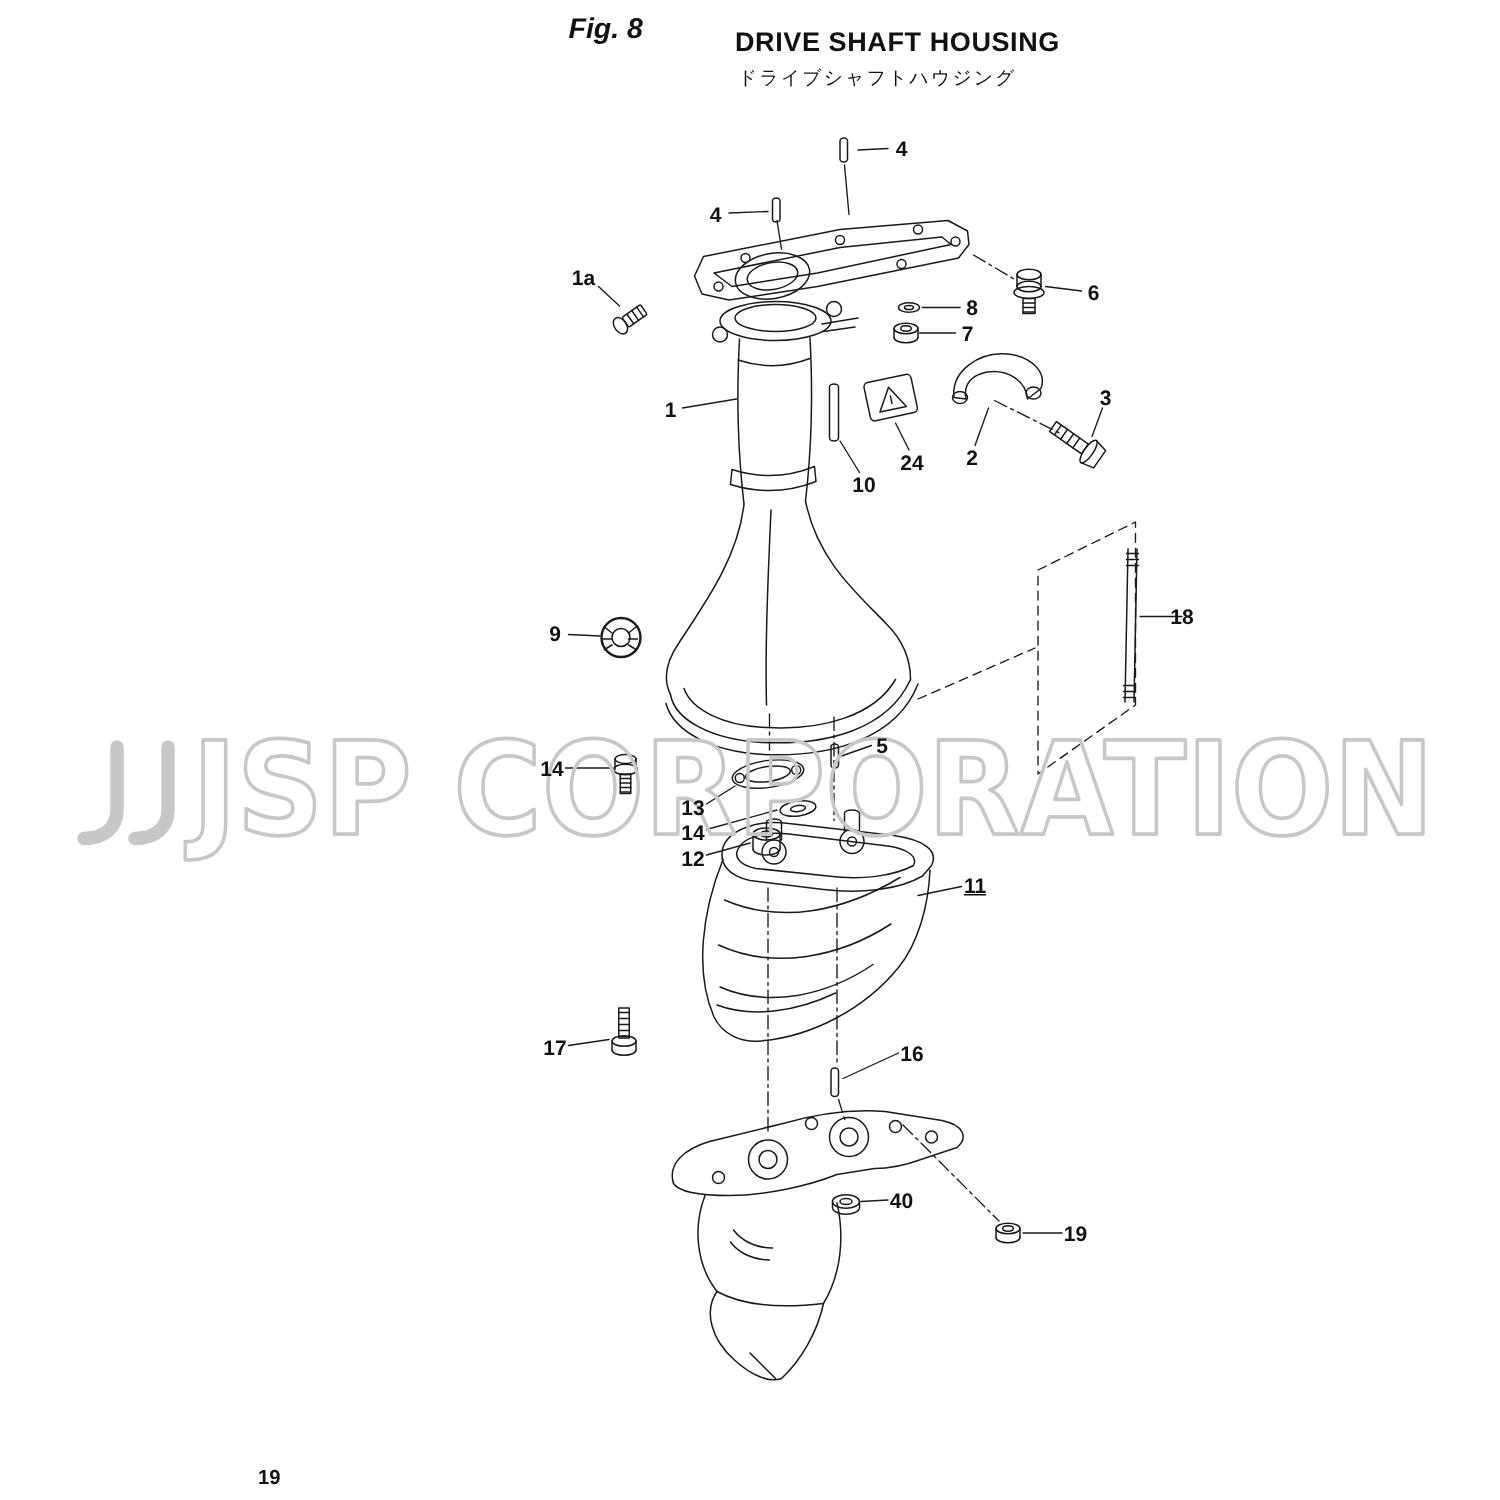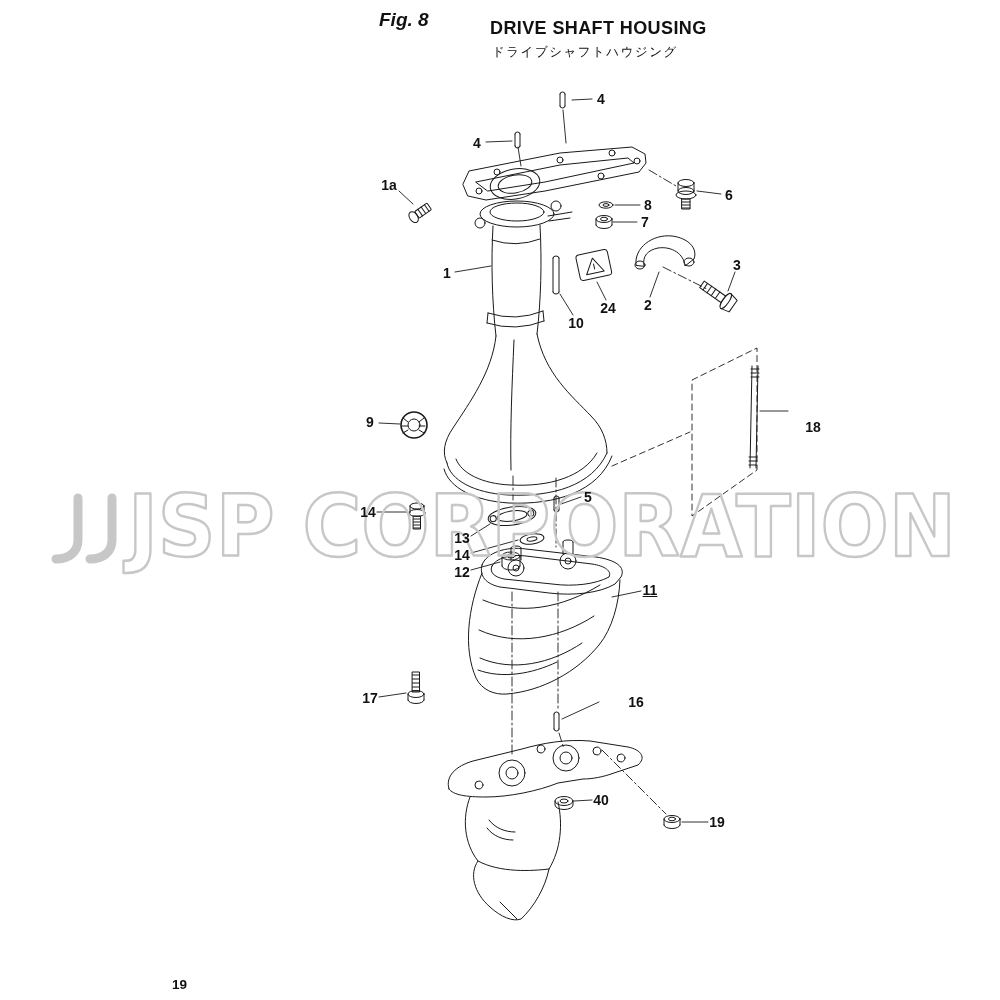--- a/index.html
+++ b/index.html
@@ -224,26 +224,26 @@
       <div class="callout" style="left: 389px; top: 185px;">1a</div>
       <div class="callout" style="left: 729px; top: 195px;">6</div>
       <div class="callout" style="left: 648px; top: 205px;">8</div>
       <div class="callout" style="left: 645px; top: 222px;">7</div>
       <div class="callout" style="left: 447px; top: 273px;">1</div>
       <div class="callout" style="left: 737px; top: 265px;">3</div>
       <div class="callout" style="left: 648px; top: 305px;">2</div>
       <div class="callout" style="left: 608px; top: 308px;">24</div>
       <div class="callout" style="left: 576px; top: 323px;">10</div>
       <div class="callout" style="left: 370px; top: 422px;">9</div>
-      <div class="callout" style="left: 813px; top: 411px; margin-top: 16px;">18</div>
+      <div class="callout" style="left: 788px; top: 411px;">18</div>
       <div class="callout" style="left: 588px; top: 497px;">5</div>
       <div class="callout" style="left: 368px; top: 512px;">14</div>
       <div class="callout" style="left: 462px; top: 538px;">13</div>
       <div class="callout" style="left: 462px; top: 555px;">14</div>
       <div class="callout" style="left: 462px; top: 572px;">12</div>
       <div class="callout" style="left: 650px; top: 590px; text-decoration: underline;">11</div>
       <div class="callout" style="left: 370px; top: 698px;">17</div>
-      <div class="callout" style="left: 608px; top: 702px; margin-left: 28px;">16</div>
+      <div class="callout" style="left: 608px; top: 702px;">16</div>
       <div class="callout" style="left: 601px; top: 800px;">40</div>
       <div class="callout" style="left: 717px; top: 822px;">19</div>
     </div>
 
 </div>
 
 </body></html>

